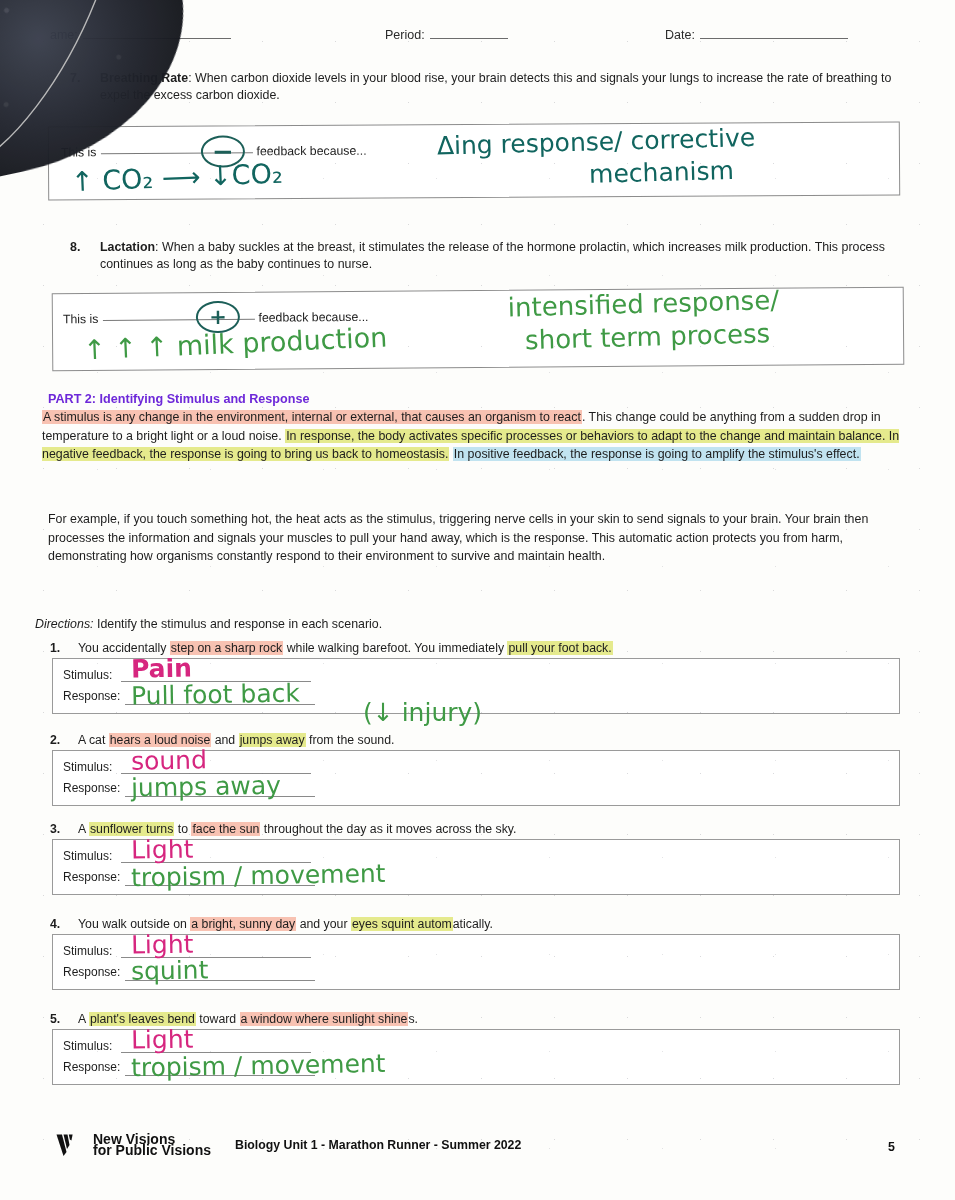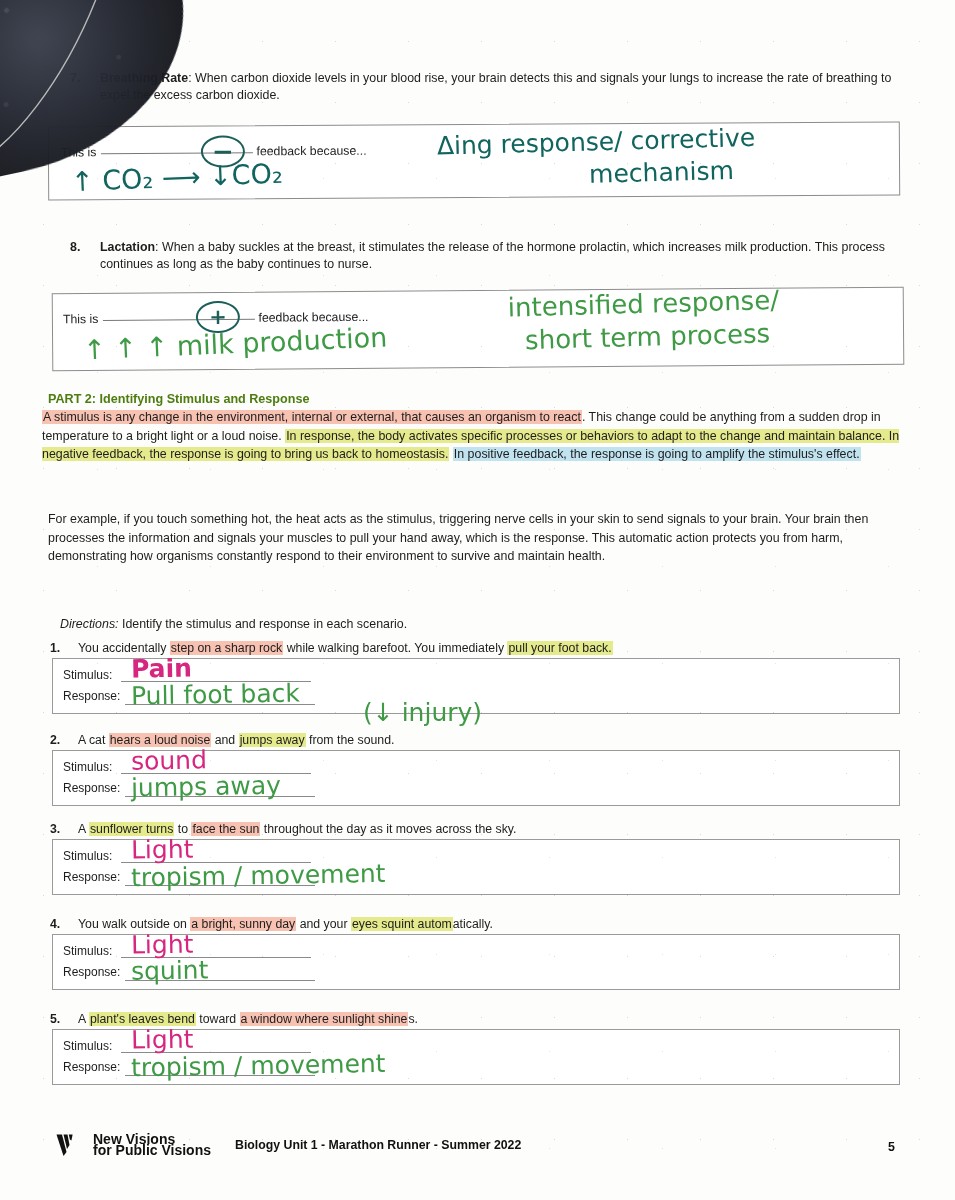--- a/index.html
+++ b/index.html
@@ -167,21 +167,21 @@
   .hw-teal { color: #11655f; }
   .hw-green { color: #3f9a45; }
   .hw-slant { transform: rotate(-2deg); }
   .hw-slant-sm { transform: rotate(-1.2deg); }
 
   
   .part-title {
     position: absolute;
     font-size: 12.6px;
     font-weight: bold;
-    color: #4d7c0f;
+    color: #6d28d9;
   }
   .body-para {
     position: absolute;
     font-size: 12.4px;
     line-height: 18.5px;
     color: #1d1d1d;
     text-align: left;
   }
   .directions {
     position: absolute;
@@ -268,20 +268,34 @@
     color: #111;
   }
 </style>
 </head>
 <body>
 
 <div id="page">
 
   <div class="sheet">
 
+    <div class="hdr">
+      <div class="hdr-field hdr-name">
+        <span>ame:</span>
+        <span class="rule rule-lg"></span>
+      </div>
+      <div class="hdr-field hdr-period">
+        <span>Period:</span>
+        <span class="rule rule-md"></span>
+      </div>
+      <div class="hdr-field hdr-date">
+        <span>Date:</span>
+        <span class="rule rule-lg"></span>
+      </div>
+    </div>
 
     <div class="prompt" style="left:100px; top:70px; width:800px;">
       <span class="num">7.</span>
       <b>Breathing Rate</b><span>: When carbon dioxide levels in your blood rise, your brain detects this and signals your lungs to increase the rate of breathing to expel the excess carbon dioxide.</span>
     </div>
 
     <div class="abox skew7" style="left:48px; top:124px; width:852px; height:74px;">
       <div class="thisis" style="left:12px; top:18px;">
         <span>This is</span><span class="blank"></span><span>feedback because...</span>
       </div>
@@ -309,21 +323,21 @@
       <div class="hw hw-green hw-slant-sm" style="left:455px; top:0px; font-size:26px;">intensified response/</div>
       <div class="hw hw-green hw-slant-sm" style="left:472px; top:33px; font-size:26px;">short term process</div>
     </div>
 
     <div class="part-title" style="left:48px; top:392px;">PART 2: Identifying Stimulus and Response</div>
 
     <div class="body-para" id="p2para1" style="left:42px; top:408px; width:858px;"><mark class="hl salmon">A stimulus is any change in the environment, internal or external, that causes an organism to react</mark><span>. This change could be anything from a sudden drop in temperature to a bright light or a loud noise. </span><mark class="hl yellow">In response, the body activates specific processes or behaviors to adapt to the change and maintain balance. In negative feedback, the response is going to bring us back to homeostasis.</mark><span> </span><mark class="hl blue">In positive feedback, the response is going to amplify the stimulus's effect.</mark></div>
 
     <div class="body-para" style="left:48px; top:510px; width:852px;">For example, if you touch something hot, the heat acts as the stimulus, triggering nerve cells in your skin to send signals to your brain. Your brain then processes the information and signals your muscles to pull your hand away, which is the response. This automatic action protects you from harm, demonstrating how organisms constantly respond to their environment to survive and maintain health.</div>
 
-    <div class="directions" style="left:60px; top:617px;">
+    <div class="directions" style="left:35px; top:617px;">
       <i>Directions:</i><span class="reg"> Identify the stimulus and response in each scenario.</span>
     </div>
 
     <div id="scenario-host">
         <div class="scenario-text" style="left: 78px; top: 641px;"><span class="num">1.</span><span>You accidentally </span><mark class="hl salmon">step on a sharp rock</mark><span> while walking barefoot. You immediately </span><mark class="hl yellow">pull your foot back.</mark></div>
         <div class="srbox" style="left: 52px; top: 658px; width: 848px; height: 56px;">
           <div class="sr-label" style="left: 10px; top: 9px;">Stimulus:</div>
           <div class="sr-line" style="left: 68px; top: 22px; width: 190px;"></div>
           <div class="sr-label" style="left: 10px; top: 30px;">Response:</div>
           <div class="sr-line" style="left: 72px; top: 45px; width: 190px;"></div>

